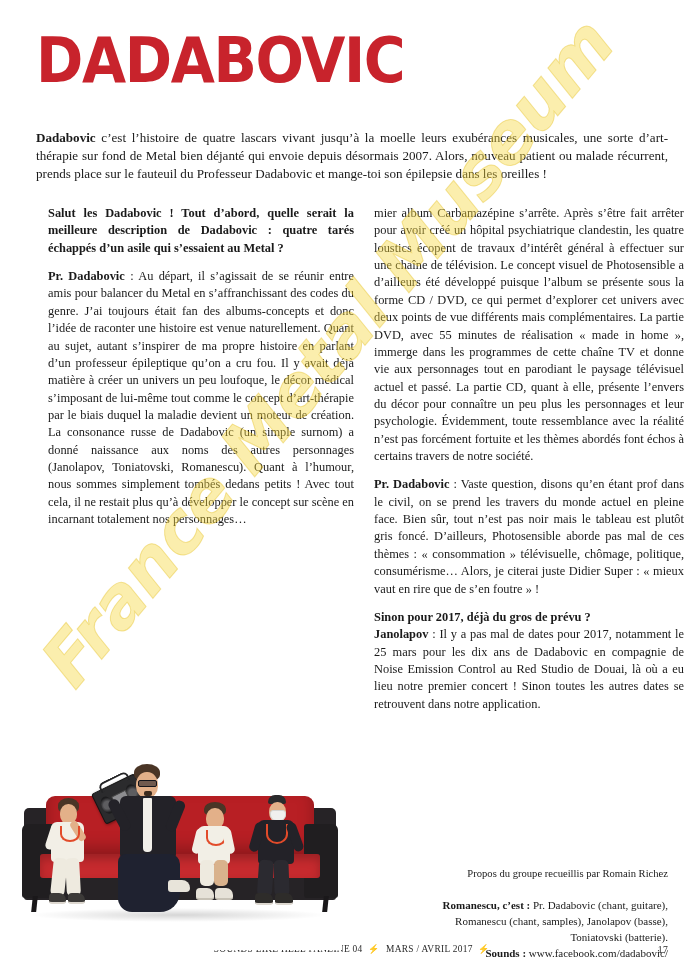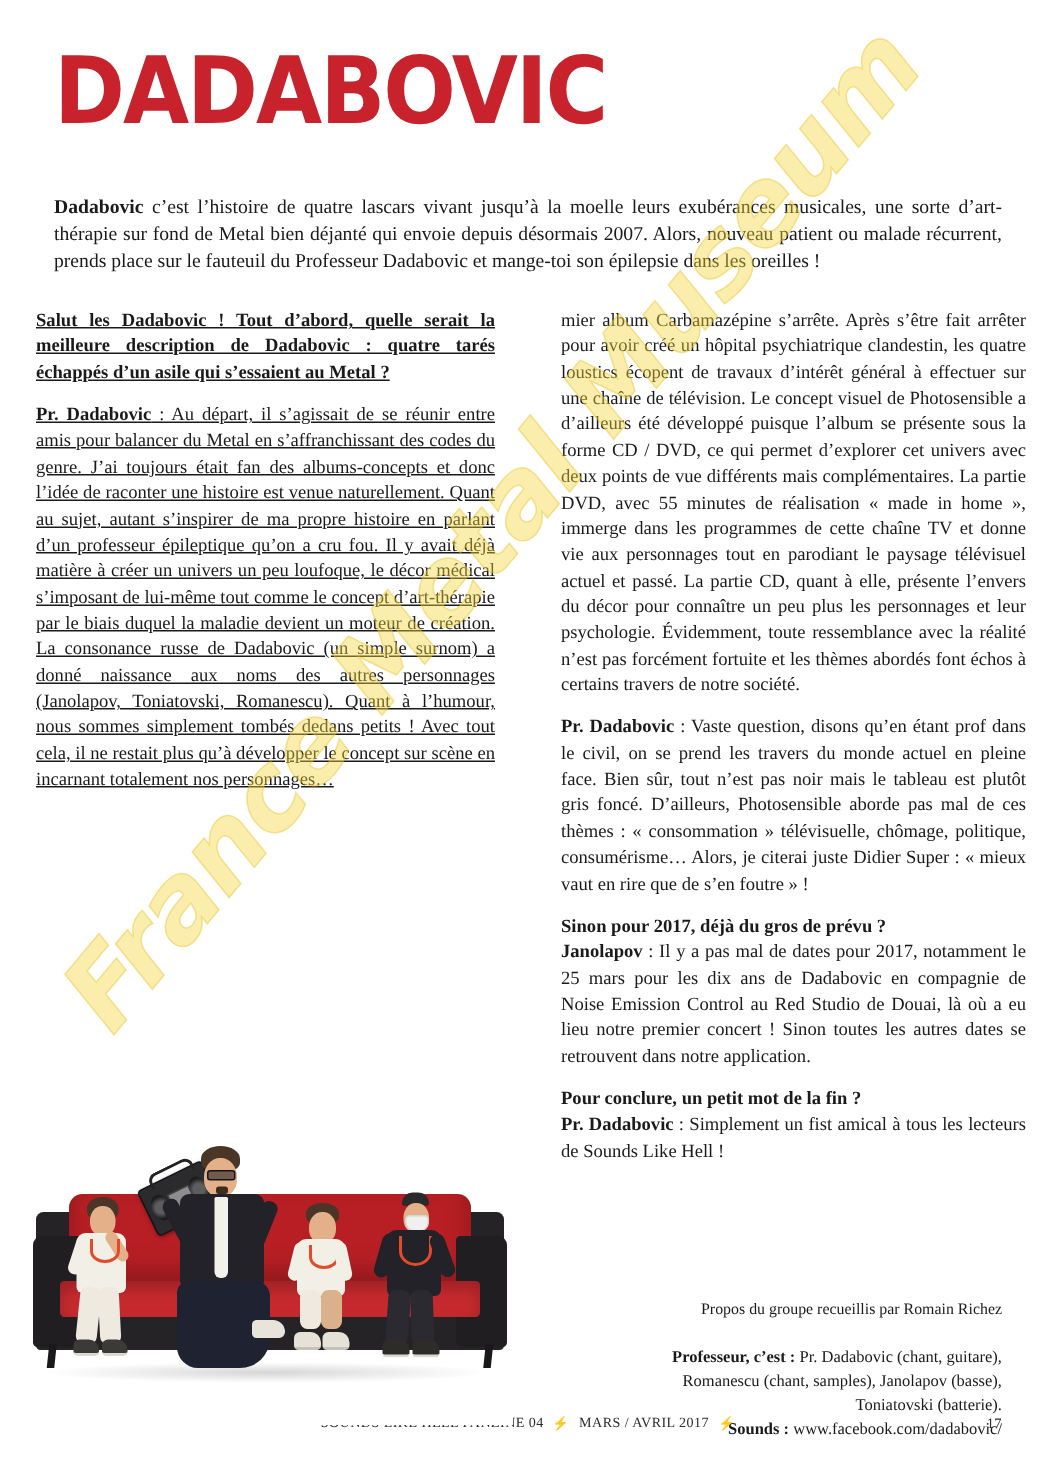--- a/index.html
+++ b/index.html
@@ -88,21 +88,21 @@
     position: absolute;
     top: 205px;
     width: 306px;
     font-size: 12.4px;
     line-height: 1.40;
     text-align: justify;
     text-justify: inter-word;
     z-index: 3;
     hyphens: auto;
   }
-  .col-left  { left: 24px; width: 306px; height: 520px; text-decoration: underline; }
+  .col-left  { left: 48px; width: 306px; height: 520px; }
   .col-right { left: 374px; width: 310px; height: 740px; }
 
   .qa { margin: 0 0 11px 0; }
   .qa:last-child { margin-bottom: 0; }
   .q {
     display: block;
     font-weight: 700;
     margin: 0;
   }
   .a { display: block; margin: 0; }
@@ -339,31 +339,27 @@
 
     <div class="qa">
       <span class="a"><span class="speaker">Pr. Dadabovic</span><span> : Vaste question, disons qu’en étant prof dans le civil, on se prend les travers du monde actuel en pleine face. Bien sûr, tout n’est pas noir mais le tableau est plutôt gris foncé. D’ailleurs, Photosensible aborde pas mal de ces thèmes : « consommation » télévisuelle, chômage, politique, consumérisme… Alors, je citerai juste Didier Super : « mieux vaut en rire que de s’en foutre » !</span></span>
     </div>
 
     <div class="qa">
       <span class="q">Sinon pour 2017, déjà du gros de prévu ?</span>
       <span class="a"><span class="speaker">Janolapov</span><span> : Il y a pas mal de dates pour 2017, notamment le 25 mars pour les dix ans de Dadabovic en compagnie de Noise Emission Control au Red Studio de Douai, là où a eu lieu notre premier concert ! Sinon toutes les autres dates se retrouvent dans notre application.</span></span>
     </div>
 
-    <div class="qa">
-      <span class="q">Pour conclure, un petit mot de la fin ?</span>
-      <span class="a"><span class="speaker">Pr. Dadabovic</span><span> : Simplement un fist amical à tous les lecteurs de Sounds Like Hell !</span></span>
-    </div>
 
   </div>
 
   <div class="byline">Propos du groupe recueillis par Romain Richez</div>
 
   <div class="credits">
-    <span><b>Professeur, c’est :</b><span> Pr. Dadabovic (chant, guitare),</span></span><br>
+    <span><b>Romanescu, c’est :</b><span> Pr. Dadabovic (chant, guitare),</span></span><br>
     <span>Romanescu (chant, samples), Janolapov (basse),</span><br>
     <span>Toniatovski (batterie).</span><br>
     <span><b>Sounds :</b><span> www.facebook.com/dadabovic/</span></span>
   </div>
 
   <div class="photo-wrap">
     <div class="photo">
 
       <div class="sofa-frame"></div>
       <div class="sofa-back"></div>

